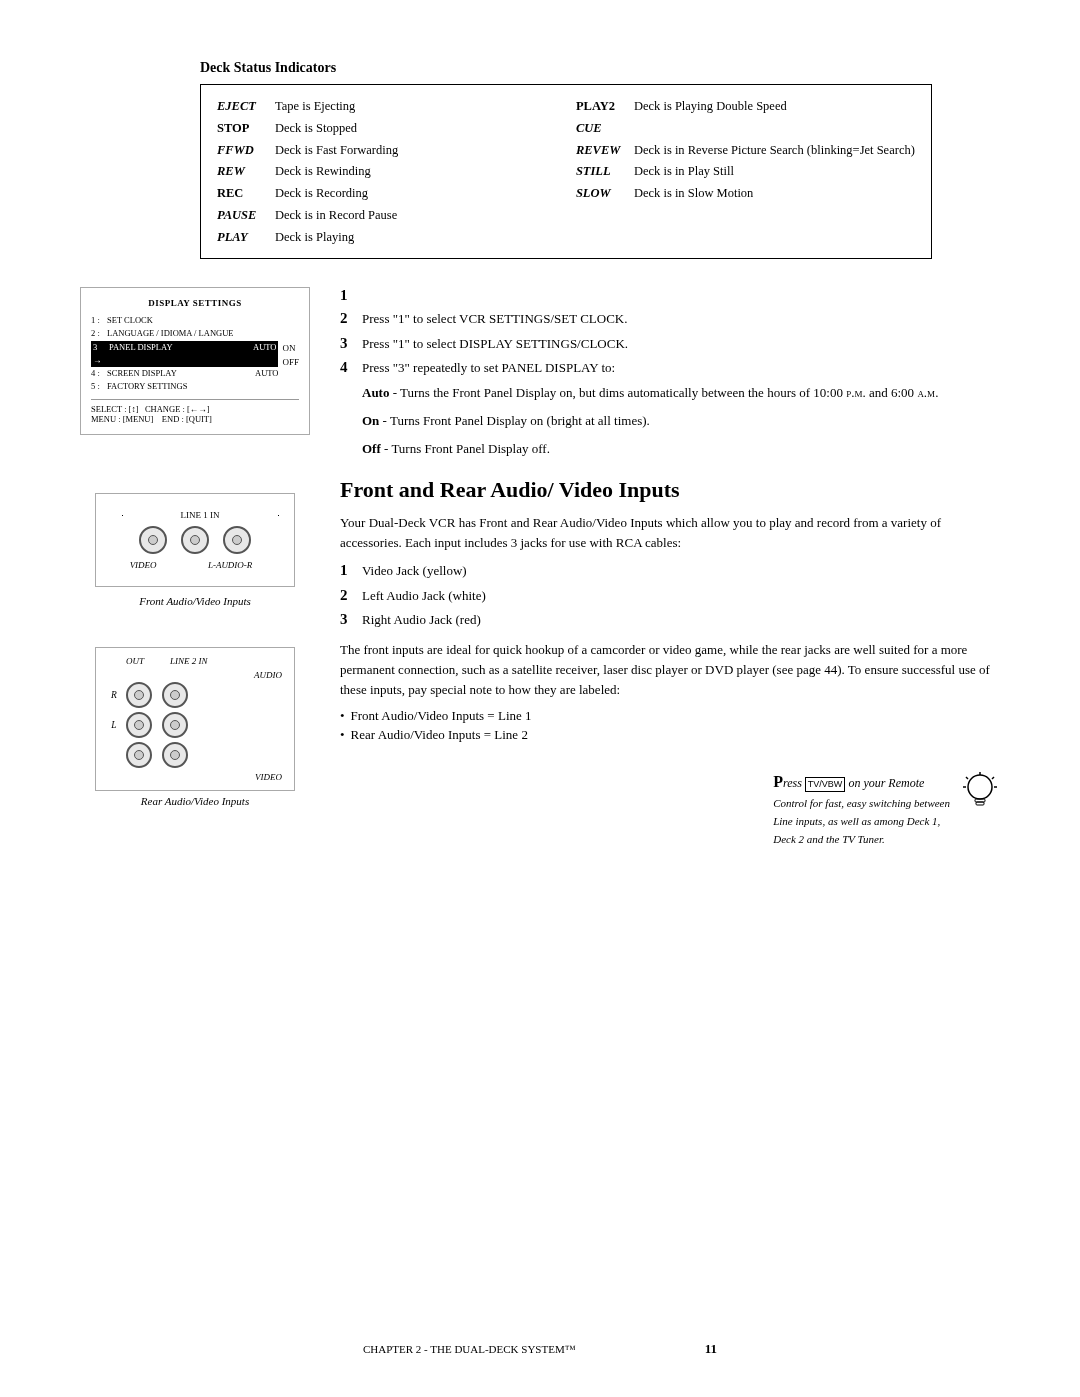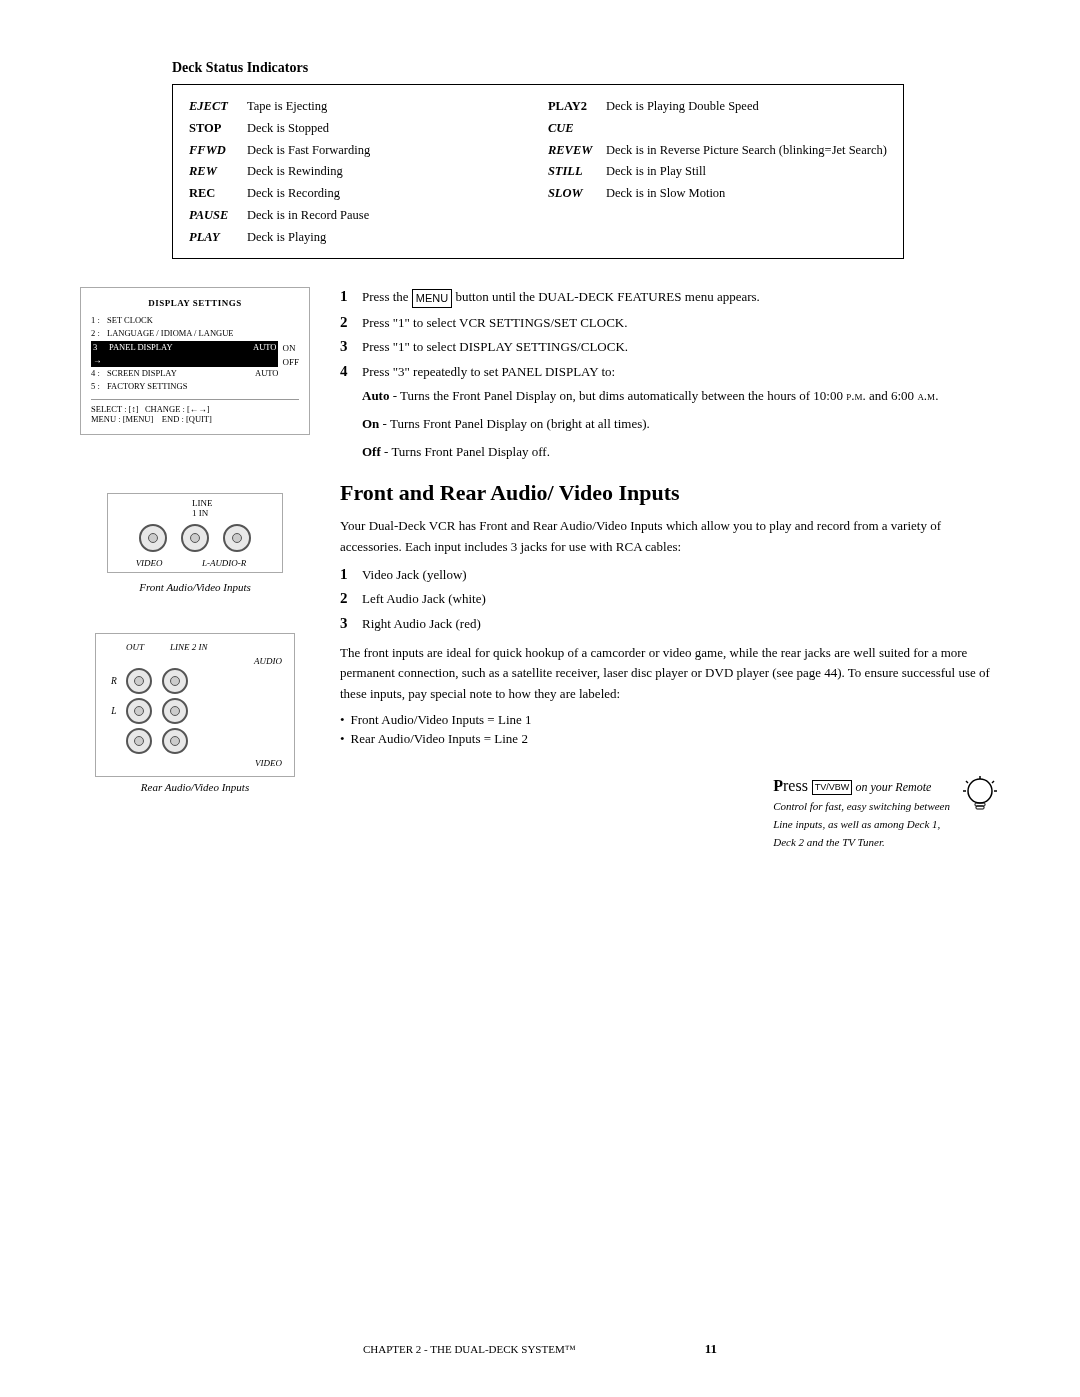--- a/index.html
+++ b/index.html
@@ -14,21 +14,21 @@
     }
     .page {
       padding: 60px 80px 60px 80px;
       display: flex;
       flex-direction: column;
       gap: 0;
     }
 
     
     .deck-status-section {
-      margin-left: 92px;
+      margin-left: 120px;
       margin-bottom: 28px;
     }
     .deck-status-title {
       font-weight: bold;
       font-size: 14px;
       margin-bottom: 8px;
     }
     .deck-status-table-wrapper {
       border: 1px solid #000;
       padding: 12px 16px;
@@ -114,22 +114,22 @@
     }
 
     
     .av-diagram {
       display: flex;
       flex-direction: column;
       align-items: center;
     }
     .av-diagram-box {
       border: 1px solid #aaa;
-      padding: 4px 16px;
-      width: 176px;
+      padding: 16px 16px;
+      width: 200px;
       position: relative;
       margin-bottom: 4px;
     }
     .jack-row {
       display: flex;
       justify-content: center;
       gap: 14px;
       margin-bottom: 6px;
     }
     .jack {
@@ -486,21 +486,20 @@
         </div>
       </div>
 
     </div>
 
     <div class="right-col">
 
 
       <div class="numbered-item">
         <span class="step-num">1</span>
-        <span class="step-text">Press the <span class="menu-key">MENU</span> button until the DUAL-DECK FEATURES menu appears.</span>
       </div>
       <div class="numbered-item">
         <span class="step-num">2</span>
         <span class="step-text">Press "1" to select VCR SETTINGS/SET CLOCK.</span>
       </div>
       <div class="numbered-item">
         <span class="step-num">3</span>
         <span class="step-text">Press "1" to select DISPLAY SETTINGS/CLOCK.</span>
       </div>
       <div class="numbered-item">
@@ -541,21 +540,21 @@
         <span>Front Audio/Video Inputs = Line 1</span>
       </div>
       <div class="bullet-item">
         <span class="bullet-dot">•</span>
         <span>Rear Audio/Video Inputs = Line 2</span>
       </div>
 
       <div style="display:flex; justify-content:flex-end; margin-top:16px;">
         <div class="tip-box">
           <div style="font-size:13px; line-height:1.4; max-width:300px;">
-            <span style="font-size:16px; font-weight:bold; font-style:normal;">P</span><span style="font-size:16px; ">ress </span><span class="tip-btn">TV/VBW</span><span style="font-size:12px; font-style:italic;"> on your Remote</span><br>
+            <span style="font-size:16px; font-weight:bold; font-style:normal;">P</span><span style="font-size:12px; font-style:italic;">ress </span><span class="tip-btn">TV/VBW</span><span style="font-size:12px; font-style:italic;"> on your Remote</span><br>
             <span style="font-size:11px; font-style:italic;">Control for fast, easy switching between</span><br>
             <span style="font-size:11px; font-style:italic;">Line inputs, as well as among Deck 1,</span><br>
             <span style="font-size:11px; font-style:italic;">Deck 2 and the TV Tuner.</span>
           </div>
           <div style="font-size:32px; line-height:1;">
             <svg width="40" height="50" viewBox="0 0 40 50">
               <circle cx="20" cy="16" r="12" fill="none" stroke="#000" stroke-width="1.5"></circle>
               <rect x="15" y="28" width="10" height="3" rx="1" fill="none" stroke="#000" stroke-width="1"></rect>
               <rect x="16" y="31" width="8" height="3" rx="1" fill="none" stroke="#000" stroke-width="1"></rect>
               <line x1="20" y1="4" x2="20" y2="1" stroke="#000" stroke-width="1.5"></line>

